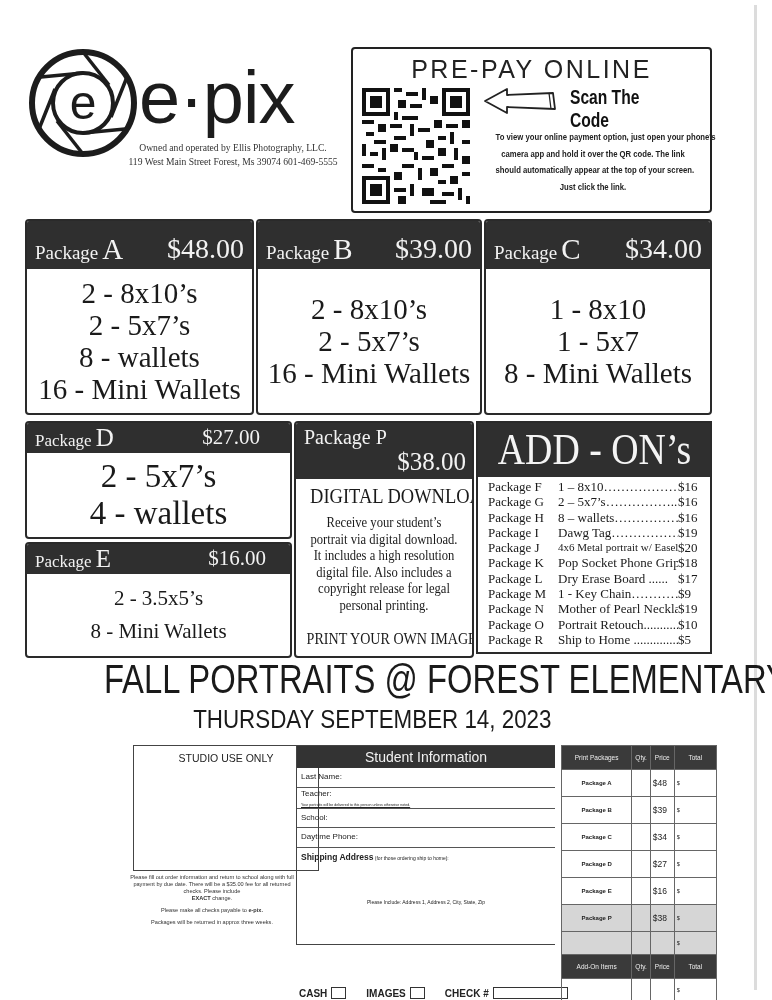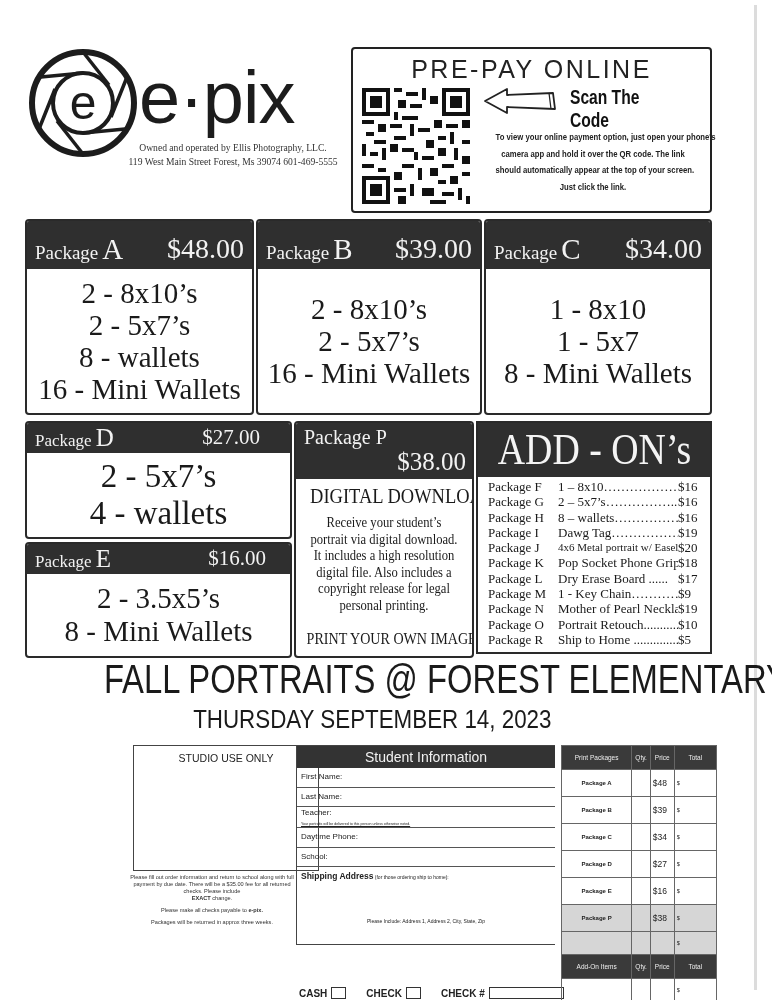--- a/index.html
+++ b/index.html
@@ -59,21 +59,21 @@
   #pkgD .pkg-body { top: 30px; }
   #pkgD .pkg-body div { font-size: 33px; line-height: 37px; }
 
   #pkgE { left: 25px; top: 542px; width: 267px; height: 116px; }
   #pkgE .pkg-head { height: 30px; }
   #pkgE .pkg-name .pre { font-size: 17px; }
   #pkgE .pkg-name .letter { font-size: 25px; }
   #pkgE .pkg-name { bottom: 1px; }
   #pkgE .pkg-price { font-size: 21px; bottom: 3px; right: 24px; }
   #pkgE .pkg-body { top: 30px; }
-  #pkgE .pkg-body div { font-size: 29px; line-height: 33px; }
+  #pkgE .pkg-body div { font-size: 21px; line-height: 33px; }
 
   #pkgP { left: 294px; top: 421px; width: 180px; height: 237px; }
   #pkgP .pkg-head { height: 56px; }
   #pkgP .pkg-name { top: 3px; bottom: auto; font-size: 20px; }
   #pkgP .pkg-price { font-size: 25px; bottom: 3px; right: 6px; }
   .dd-title { position: absolute; left: 0; right: 0; top: 60px; text-align: center; font-size: 22px;
     transform: scaleX(0.84); white-space: nowrap; }
   .dd-desc { position: absolute; left: 6px; right: 6px; top: 92px; text-align: center; font-size: 14px; line-height: 16.5px;
     transform: scaleX(0.9); }
   .dd-foot { position: absolute; left: 0; right: 0; bottom: 8px; text-align: center; font-size: 16px;
@@ -379,35 +379,34 @@
   <div class="studio-title">STUDIO USE ONLY</div>
 </div>
 <div class="studio-notes">
   <p><span>Please fill out order information and return to school along with full payment by due date. There will be a $35.00 fee for all returned checks. Please include</span><br><b>EXACT</b><span> change.</span></p>
   <p><span>Please make all checks payable to </span><b>e-pix.</b></p>
   <p>Packages will be returned in approx three weeks.</p>
 </div>
 
 <div class="student">
   <div class="student-head">Student Information</div>
-  <div class="field"><span>First Name:</span></div>
   <div class="field"><span>Last Name:</span></div>
   <div class="field teacher"><span>Teacher:</span><span class="note">Your portraits will be delivered to this person unless otherwise noted.</span></div>
+  <div class="field"><span>School:</span></div>
   <div class="field"><span>Daytime Phone:</span></div>
-  <div class="field"><span>School:</span></div>
   <div class="field ship">
     <b>Shipping Address</b><small> (for those ordering ship to home):</small>
     <div class="ship-note">Please Include: Address 1, Address 2, City, State, Zip</div>
   </div>
 </div>
 
 <div class="payment">
   <span>CASH</span>
     <span class="box"></span>
-  <span>CHECK</span>
+  <span>IMAGES</span>
     <span class="box"></span>
   <span>CHECK #</span>
     <span class="longbox"></span>
 </div>
 
 <table class="order">
   <tbody>
       <tr>
     <th>Print Packages</th>
         <th>Qty.</th>

